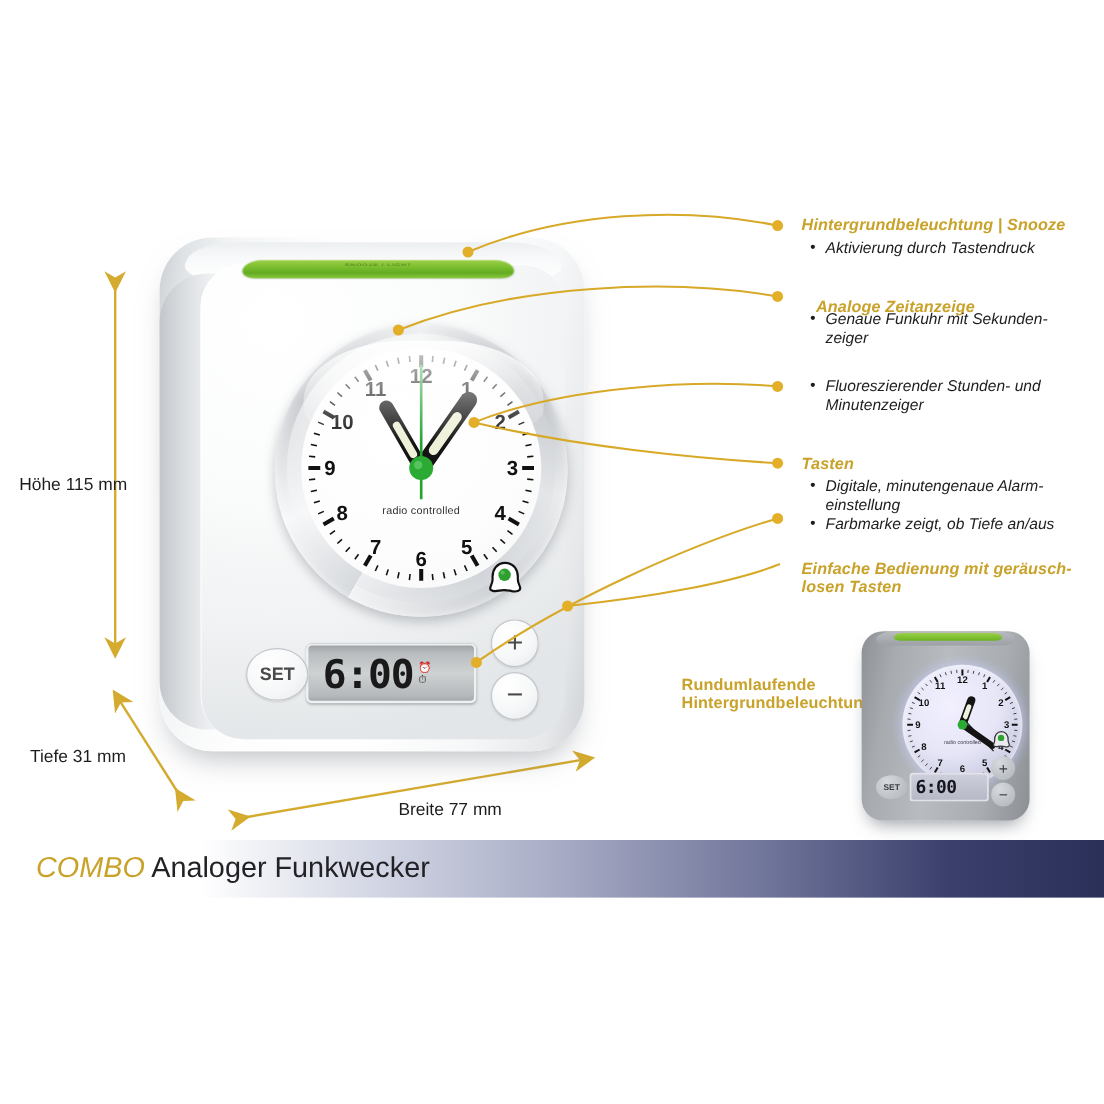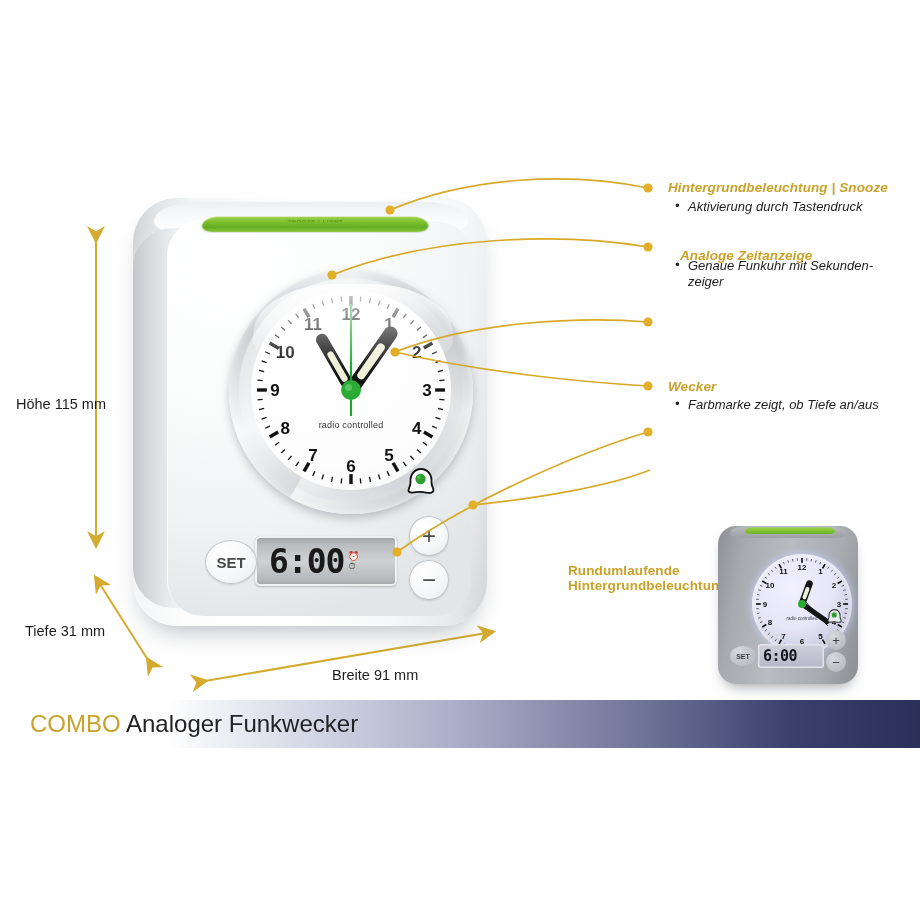--- a/index.html
+++ b/index.html
@@ -185,21 +185,21 @@
   .sm-bell{position:absolute;left:108px;top:92px;width:17px;height:16px;}
 
   
   .titlebar{
     position:absolute;left:0;top:700px;width:920px;height:48px;
     background:linear-gradient(90deg,#ffffff 0%,#ffffff 18%,#d3d6e4 34%,#a9adc6 50%,#6e7399 70%,#3a3f6c 86%,#2b3059 100%);
   }
   .titlebar-inner{
     position:absolute;left:30px;top:9px;font-size:24px;line-height:30px;white-space:nowrap;
   }
-  .t-combo{color:#c9a22a;}
+  .t-combo{color:#c9a22a;font-style:italic;}
   .t-rest{color:#222226;}
 </style>
 </head>
 <body>
 
 <div class="stage">
 
   <svg class="dims" viewBox="0 0 920 920">
     <defs>
       <marker id="arrHead" markerWidth="9" markerHeight="9" refX="7" refY="4.5" orient="auto">
@@ -212,21 +212,21 @@
 
     <line x1="96" y1="240" x2="96" y2="545" stroke="#d4ab2e" stroke-width="2" marker-start="url(#arrHead2)" marker-end="url(#arrHead)"></line>
 
     <line x1="148" y1="660" x2="96" y2="578" stroke="#d4ab2e" stroke-width="2" marker-start="url(#arrHead2)" marker-end="url(#arrHead)"></line>
 
     <line x1="205" y1="681" x2="492" y2="632" stroke="#d4ab2e" stroke-width="2" marker-start="url(#arrHead2)" marker-end="url(#arrHead)"></line>
   </svg>
 
   <div class="dim-label dim-hoehe">Höhe 115 mm</div>
   <div class="dim-label dim-tiefe">Tiefe 31 mm</div>
-  <div class="dim-label dim-breite">Breite 91 mm</div>
+  <div class="dim-label dim-breite">Breite 77 mm</div>
 
   <div class="clock-main">
     <div class="body-shell"></div>
     <div class="body-top-face"></div>
     <div class="snooze-bar">
       <div class="snooze-text">SNOOZE / LIGHT</div>
     </div>
     <div class="body-left-edge"></div>
     <div class="body-front">
 
@@ -379,26 +379,31 @@
     <div class="co-head" style="left:8px;top:180px;">Hintergrundbeleuchtung | Snooze</div>
     <ul class="co-list" style="left:14px;top:199px;">
       <li>Aktivierung durch Tastendruck</li>
     </ul>
 
     <div class="co-head" style="left:8px;top:248px;margin-left:12px;">Analoge Zeitanzeige</div>
     <ul class="co-list" style="left:14px;top:258px;">
       <li>Genaue Funkuhr mit Sekunden-<br>zeiger</li>
     </ul>
 
-
-    <div class="co-head" style="left:8px;top:379px;">Wecker</div>
+    <ul class="co-list" style="left:14px;top:314px;">
+      <li>Fluoreszierender Stunden- und<br>Minutenzeiger</li>
+    </ul>
+
+    <div class="co-head" style="left:8px;top:379px;">Tasten</div>
     <ul class="co-list" style="left:14px;top:397px;">
+      <li>Digitale, minutengenaue Alarm-<br>einstellung</li>
       <li>Farbmarke zeigt, ob Tiefe an/aus</li>
     </ul>
 
+    <div class="co-head" style="left:8px;top:466px;">Einfache Bedienung mit geräusch-<br>losen Tasten</div>
   </div>
 
   <div class="co-head" style="position:absolute;left:568px;top:563px;">Rundumlaufende<br>Hintergrundbeleuchtung</div>
 
   <div class="clock-small">
     <div class="sm-shell"></div>
     <div class="sm-top"></div>
     <div class="sm-green"></div>
     <div class="sm-dial">
       <svg class="sm-dial-svg" viewBox="0 0 100 100">

